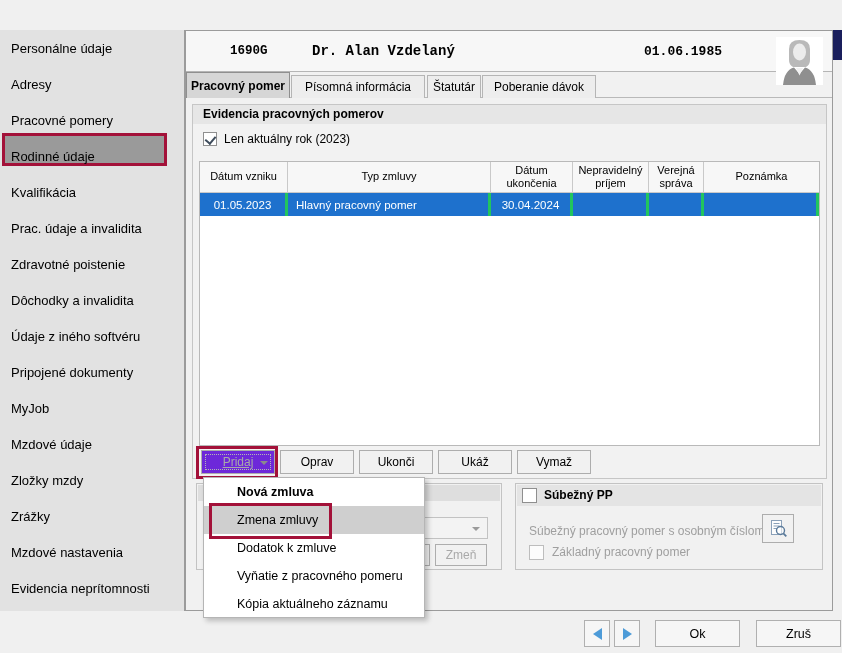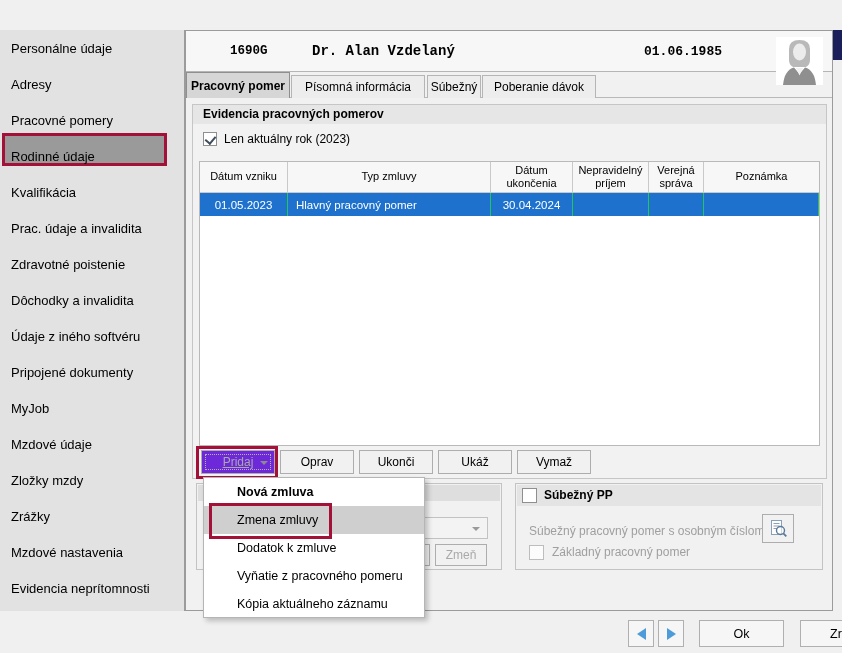--- a/index.html
+++ b/index.html
@@ -48,21 +48,21 @@
   .cb-filter{left:10px;top:27px;width:14px;height:14px;}
   .lbl-filter{left:31px;top:27px;font-size:12px;}
 
   
   .table{left:6px;top:56px;width:621px;height:285px;background:#fff;border:1px solid #b9b9b9;}
   .thead{display:flex;height:30px;background:#f7f7f7;border-bottom:1px solid #c9c9c9;}
   .th{display:flex;align-items:center;justify-content:center;text-align:center;font-size:11px;
       line-height:1.2;border-right:1px solid #c9c9c9;box-sizing:border-box;padding:0 2px;}
   .th:last-child{border-right:none;}
   .trow{display:flex;height:23px;background:#1e71cd;color:#fff;font-size:11.5px;}
-  .td{display:flex;align-items:center;justify-content:center;border-right:1px solid #22c55e;
+  .td{display:flex;align-items:center;justify-content:center;border-right:3px solid #22c55e;
       box-sizing:border-box;overflow:hidden;white-space:nowrap;text-align:center;}
   .td.left{justify-content:flex-start;padding-left:8px;}
   .c0{width:88px;}.c1{width:203px;}.c2{width:82px;}.c3{width:76px;}.c4{width:55px;}.c5{flex:1;}
 
   
   .btn{background:#f1f1f1;border:1px solid #adadad;font-size:12px;display:flex;align-items:center;
        justify-content:center;box-sizing:border-box;}
   .row-btn{top:345px;width:74px;height:24px;}
   .b-pridaj{left:8px;color:#a9a9a9;background:#6d28d9;position:absolute;text-decoration:underline;}
   .b-pridaj::before{content:"";position:absolute;left:3px;top:3px;right:3px;bottom:3px;
@@ -98,21 +98,21 @@
   
   .menu{left:17px;top:446px;width:222px;height:141px;background:#fff;border:1px solid #b5b5b5;
         box-shadow:3px 3px 5px rgba(0,0,0,.22);z-index:20;}
   .menu-item{height:28px;line-height:28px;padding-left:33px;font-size:12.5px;white-space:nowrap;}
   .menu-item.default{font-weight:bold;}
   .menu-item.hovered{background:#cfcfcf;}
 
   
   .footer{left:0;top:611px;width:842px;height:42px;}
   .fbtn{background:#f6f6f6;border:1px solid #b0b0b0;font-size:12.5px;display:flex;align-items:center;
-        justify-content:center;box-sizing:border-box;margin-left:44px;}
+        justify-content:center;box-sizing:border-box;}
   .nav-prev{left:584px;top:9px;width:26px;height:27px;}
   .nav-next{left:614px;top:9px;width:26px;height:27px;}
   .ok-btn{left:655px;top:9px;width:85px;height:27px;}
   .cancel-btn{left:756px;top:9px;width:85px;height:27px;}
   .tri-l{width:0;height:0;border-right:9px solid #4d9bd8;border-top:6px solid transparent;
          border-bottom:6px solid transparent;}
   .tri-r{width:0;height:0;border-left:9px solid #4d9bd8;border-top:6px solid transparent;
          border-bottom:6px solid transparent;}
 </style>
 </head>
@@ -194,21 +194,21 @@
     </div>
 
     <div class="abs tabline"></div>
     <div class="abs tab tab1 active">
         <span>Pracovný pomer</span>
       </div>
     <div class="abs tab tab2">
         <span>Písomná informácia</span>
       </div>
     <div class="abs tab tab3">
-        <span>Súbežný</span>
+        <span>Štatutár</span>
       </div>
     <div class="abs tab tab4">
         <span>Poberanie dávok</span>
       </div>
 
     <div class="abs group grp-evid">
       <div class="gcaption">Evidencia pracovných pomerov</div>
 
       <div class="abs checkbox checked cb-filter"></div>
       <span class="abs lbl-filter">Len aktuálny rok (2023)</span>

